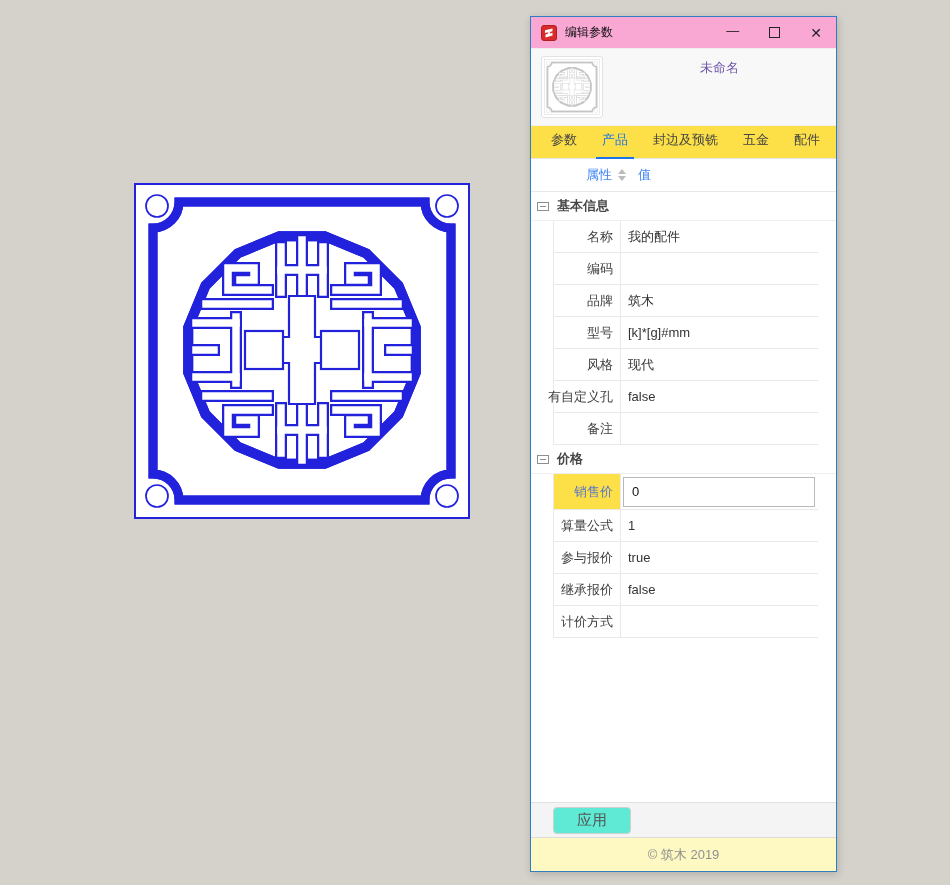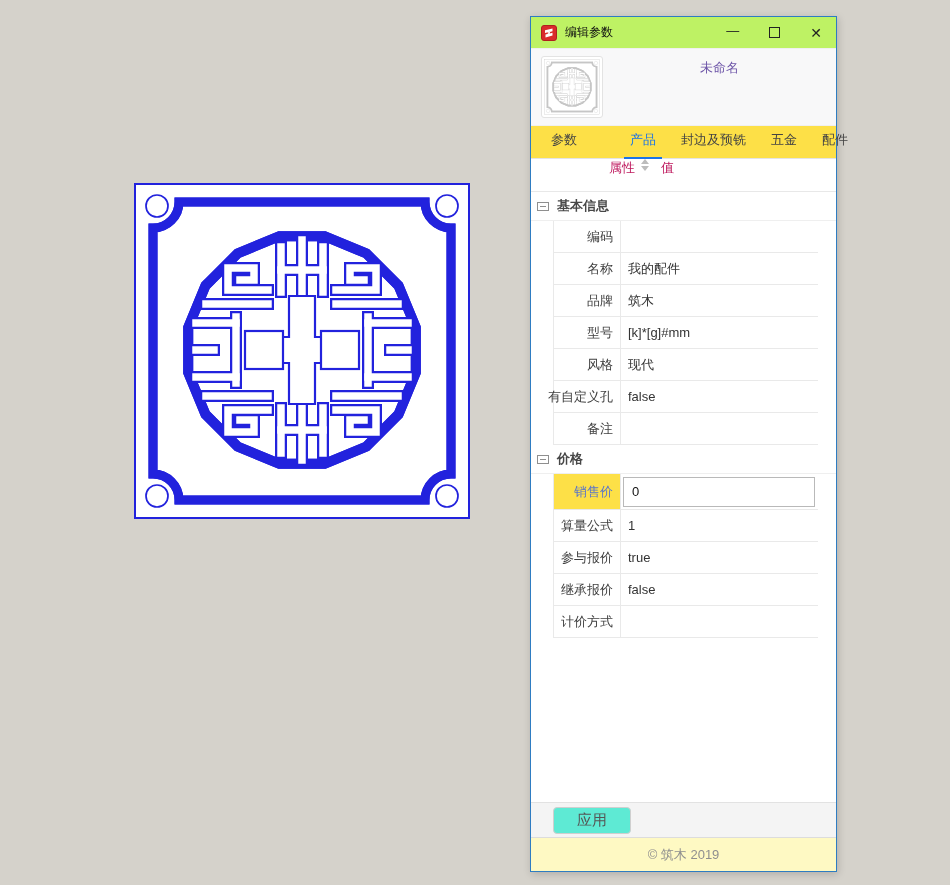--- a/index.html
+++ b/index.html
@@ -15,40 +15,40 @@
   .cad-wrap { position:absolute; left:132px; top:181px; width:340px; height:340px; }
 
   
   .dialog {
     position:absolute; left:530px; top:16px; width:307px; height:856px;
     background:#fff; border:1px solid #2e7cc2;
     box-shadow:1px 2px 8px rgba(0,0,0,.18);
     font-size:13px; color:#333;
   }
 
-  .titlebar { height:32px; display:flex; align-items:center; padding:0 10px; background:#bef264; border-bottom:1px solid #f0f0f0; }
+  .titlebar { height:32px; display:flex; align-items:center; padding:0 10px; background:#f9a8d4; border-bottom:1px solid #f0f0f0; }
   .app-icon { width:16px; height:16px; margin-right:8px; flex:0 0 auto; }
   .title-text { font-size:12px; color:#111; flex:1 1 auto; }
   .win-btns { display:flex; align-items:center; gap:30px; margin-right:4px; }
   .win-btn { color:#222; font-size:13px; line-height:1; cursor:default; }
   .btn-min { letter-spacing:0; transform:translateY(-2px); }
   .btn-max { width:11px; height:11px; border:1.5px solid #222; display:inline-block; }
   .btn-close { font-size:14px; }
 
   .preview-strip { height:77px; background:#f8f8f9; position:relative; border-bottom:1px solid #f0f0f0; }
   .thumb { position:absolute; left:10px; top:7px; width:62px; height:62px; background:#fff; border:1px solid #e3e3e3; border-radius:3px; padding:2px; color:#c6c6c6; }
   .thumb svg { width:100%; height:100%; display:block; }
   .component-name { position:absolute; left:72px; right:0; top:10px; text-align:center; color:#6d55a8; font-size:13px; }
 
   .tabbar { height:33px; display:flex; align-items:flex-end; gap:21px; padding:0 0 0 18px; border-bottom:1px solid #e4e4e4; background:#fde047; }
   .tab { padding:0 2px 9px 2px; color:#444; cursor:pointer; position:relative; white-space:nowrap; }
-  .tab.active { color:#1a73e8;margin-left:28px; }
+  .tab.active { color:#1a73e8; }
   .tab.active::after { content:""; position:absolute; left:-4px; right:-4px; bottom:-1px; height:2px; background:#1a73e8; }
 
-  .grid-header { height:33px; display:flex; align-items:flex-start; padding-left:78px; color:#be185d; border-bottom:1px solid #e8e8e8; }
+  .grid-header { height:33px; display:flex; align-items:center; padding-left:55px; color:#3b82f6; border-bottom:1px solid #e8e8e8; }
   .sort-icon { display:inline-flex; flex-direction:column; gap:2px; margin:0 12px 0 6px; }
   .sort-icon .up   { width:0; height:0; border-left:4px solid transparent; border-right:4px solid transparent; border-bottom:5px solid #bcbcbc; }
   .sort-icon .down { width:0; height:0; border-left:4px solid transparent; border-right:4px solid transparent; border-top:5px solid #bcbcbc; }
 
   .section-header { height:29px; display:flex; align-items:center; padding-left:6px; border-bottom:1px solid #efefef; }
   .collapse-box { width:12px; height:9px; border:1px solid #8f8f8f; position:relative; margin-right:8px; flex:0 0 auto; }
   .collapse-box::after { content:""; position:absolute; left:2px; right:2px; top:3px; height:1px; background:#8f8f8f; }
   .section-title { font-weight:bold; color:#474747; }
 
   .rows { margin-left:22px; width:265px; border-left:1px solid #e9e9e9; }
@@ -162,26 +162,26 @@
       </span>
     <span>值</span>
   </div>
 
   <div class="section-header">
     <span class="collapse-box"></span>
     <span class="section-title">基本信息</span>
   </div>
   <div class="rows">
     <div class="row">
+      <span class="lbl">名称</span>
+      <span class="val">我的配件</span>
+    </div>
+    <div class="row">
       <span class="lbl">编码</span>
       <span class="val"></span>
-    </div>
-    <div class="row">
-      <span class="lbl">名称</span>
-      <span class="val">我的配件</span>
     </div>
     <div class="row">
       <span class="lbl">品牌</span>
       <span class="val">筑木</span>
     </div>
     <div class="row">
       <span class="lbl">型号</span>
       <span class="val">[k]*[g]#mm</span>
     </div>
     <div class="row">

